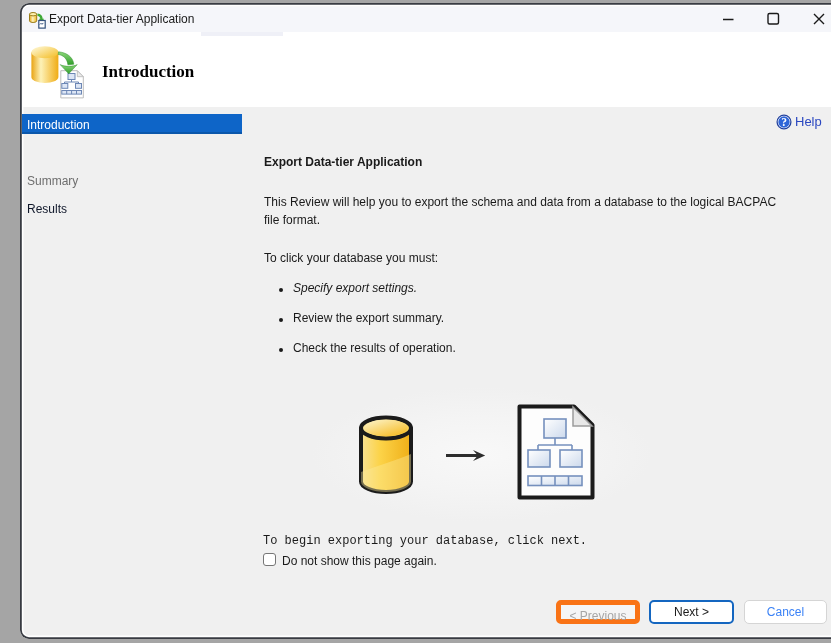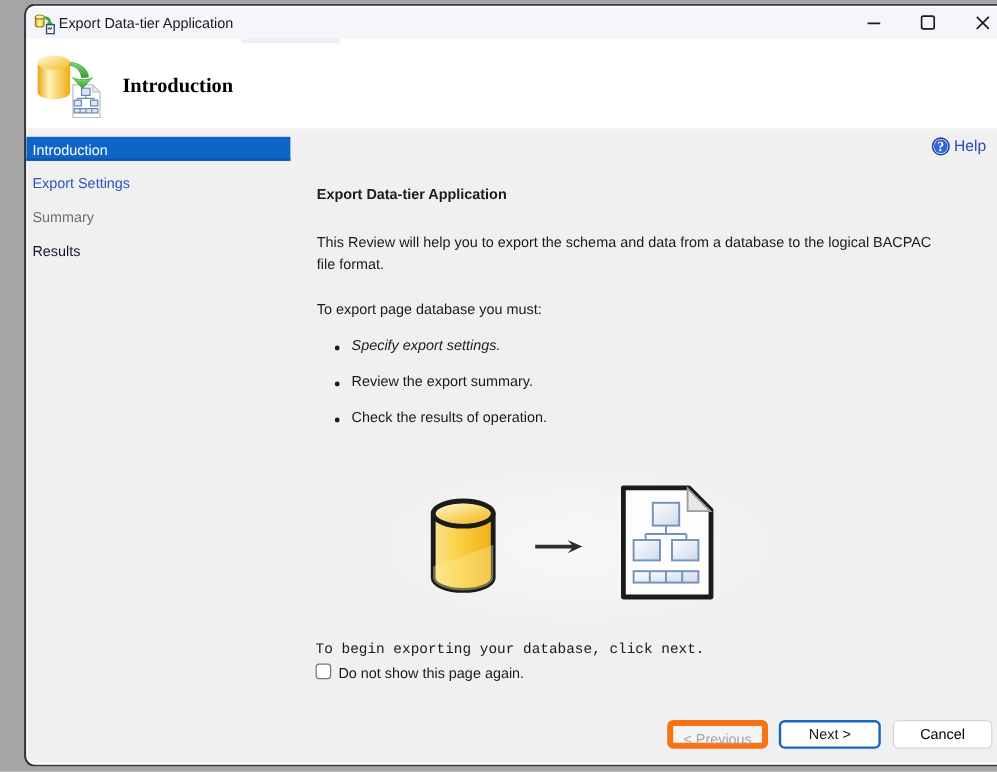--- a/index.html
+++ b/index.html
@@ -76,34 +76,33 @@
       <rect x="52.5" y="38.5" width="6" height="4.8"></rect>
       <rect x="38.8" y="45.5" width="19.7" height="3.6"></rect>
       <path d="M43.7 45.5 L43.7 49.1 M48.6 45.5 L48.6 49.1 M53.5 45.5 L53.5 49.1" fill="none"></path>
     </g>
     <path d="M35.5 6.8 C43.5 7.6 50 11.8 50.8 19.2 L44.9 19.8 C44.3 13.8 40.2 10 35.2 9.5 Z" fill="url(#garr)" stroke="#2f8f2b" stroke-width="0.5"></path>
     <path d="M37.2 19.6 C41.5 21.9 50.2 21.9 54.2 19.6 L45.7 28.8 Z" fill="url(#garr)" stroke="#2f8f2b" stroke-width="0.5"></path>
   </svg>
   <div id="bigtitle">Introduction</div>
 
   <div id="selrow">Introduction</div>
-  <div class="navitem" style="top:139px;color:#2b52c8;">Export Settings</div>
   <div class="navitem" style="top:167px;color:#6e6e6e;">Summary</div>
   <div class="navitem" style="top:195px;color:#0f172a;">Results</div>
 
   <svg class="abs" style="left:754px;top:107px" width="16" height="16" viewBox="0 0 16 16">
     <circle cx="8" cy="8" r="6.9" fill="#ffffff" stroke="#25439e" stroke-width="1.3"></circle>
     <circle cx="8" cy="8" r="5.7" fill="#2f66d8"></circle>
     <text x="8" y="12.2" font-size="11.5" font-weight="bold" fill="#ffffff" text-anchor="middle" font-family="Liberation Serif,serif">?</text>
   </svg>
   <div class="abs" style="left:773px;top:107px;font-size:13px;color:#2b47c0;">Help</div>
 
   <div class="content-text" style="left:242px;top:146px;font-weight:bold;">Export Data-tier Application</div>
   <div class="content-text" style="left:242px;top:186px;width:530px;">This Review will help you to export the schema and data from a database to the logical BACPAC file format.</div>
-  <div class="content-text" style="left:242px;top:242px;">To export page database you must:</div>
+  <div class="content-text" style="left:242px;top:242px;">To click your database you must:</div>
   <div class="content-text" style="left:271px;top:272px;font-style:italic;">Specify export settings.</div>
   <div class="content-text" style="left:271px;top:302px;">Review the export summary.</div>
   <div class="content-text" style="left:271px;top:332px;">Check the results of operation.</div>
   <div class="abs" style="left:257px;top:281px;width:4px;height:4px;border-radius:50%;background:#1a1a1a;"></div>
   <div class="abs" style="left:257px;top:311px;width:4px;height:4px;border-radius:50%;background:#1a1a1a;"></div>
   <div class="abs" style="left:257px;top:341px;width:4px;height:4px;border-radius:50%;background:#1a1a1a;"></div>
 
   <div class="abs" style="left:290px;top:380px;width:340px;height:135px;background:radial-gradient(ellipse closest-side at 50% 50%, #f8f8f8 0%, #f4f4f4 55%, #f0f0f0 100%);"></div>
 
   <svg class="abs" style="left:330px;top:390px" width="250" height="110" viewBox="0 0 250 110">
@@ -145,15 +144,15 @@
       <path d="M189.5 79 L189.5 88.5 M203 79 L203 88.5 M216.5 79 L216.5 88.5" fill="none"></path>
     </g>
   </svg>
 
   <div class="content-text" style="left:241px;top:525px;font-family:Liberation Mono, monospace;">To begin exporting your database, click next.</div>
   <div class="abs" style="left:241px;top:546px;width:13px;height:13px;box-sizing:border-box;border:1px solid #767676;border-radius:3px;background:#fff;"></div>
   <div class="content-text" style="left:260px;top:545px;">Do not show this page again.</div>
 
   <div class="btn" style="left:534px;width:84px;background:#f5f5f5;border:5px solid #f97316;color:#a6a6a6;">&lt; Previous</div>
   <div class="btn" style="left:627px;width:85px;background:#ffffff;border:2px solid #1466c0;color:#1a1a1a;line-height:20px;">Next &gt;</div>
-  <div class="btn" style="left:722px;width:83px;background:#ffffff;border:1px solid #d5d5d5;color:#000000;">Cancel</div>
+  <div class="btn" style="left:722px;width:83px;background:#ffffff;border:1px solid #d5d5d5;color:#3b82f6;">Cancel</div>
 </div>
   </div>
 
 </body></html>

